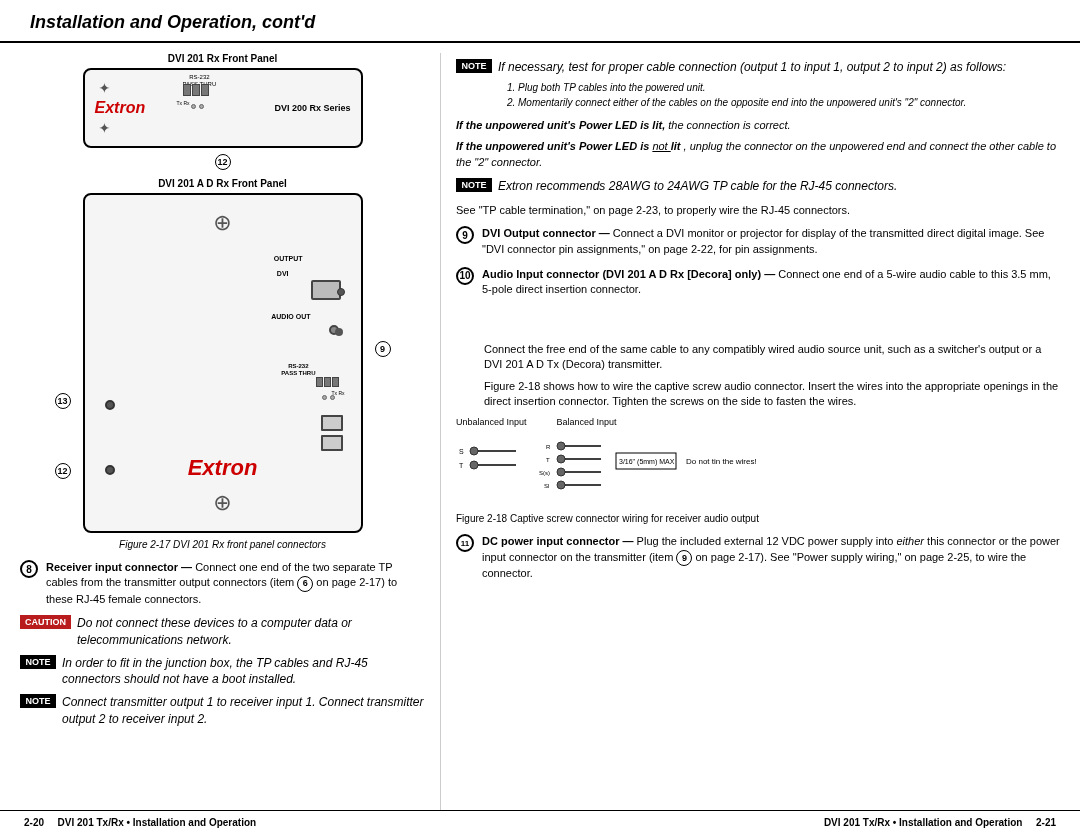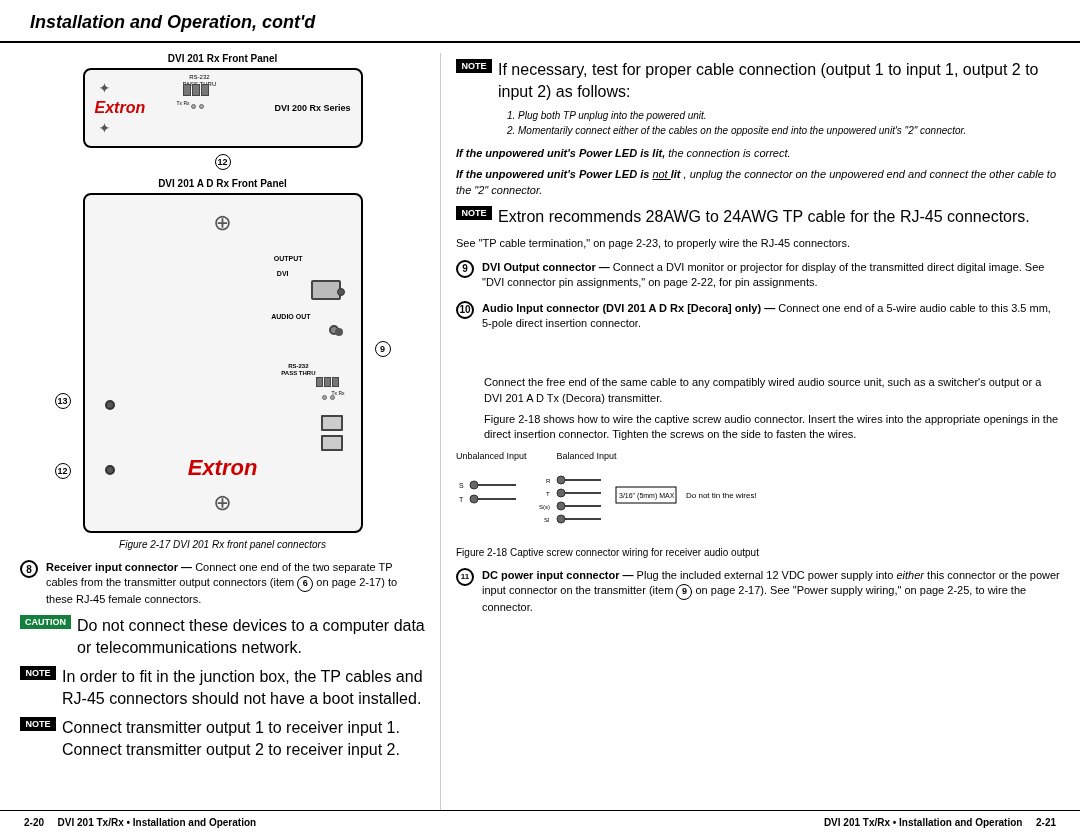--- a/index.html
+++ b/index.html
@@ -125,32 +125,33 @@
       background: #000;
       color: #fff;
       font-size: 9px;
       font-weight: bold;
       padding: 2px 5px;
       flex-shrink: 0;
       min-width: 36px;
       text-align: center;
     }
     .caution-label {
-      background: #15803d;
+      background: #b91c1c;
       color: #fff;
       font-size: 9px;
       font-weight: bold;
       padding: 2px 5px;
       flex-shrink: 0;
       min-width: 50px;
       text-align: center;
     }
     .note-text {
-      font-size: 16px;
+      font-size: 12px;
       line-height: 1.4;
+      font-style: italic;
     }
     .section-item {
       display: flex;
       gap: 8px;
       margin-bottom: 8px;
       align-items: flex-start;
     }
     .section-text {
       font-size: 11px;
       line-height: 1.4;
@@ -321,21 +322,21 @@
 
     </div>
 
     <div class="right-col">
 
       <div class="note-box" style="margin-bottom:8px;">
         <div class="note-label">NOTE</div>
         <div>
           <div class="note-text" style="margin-bottom:4px;">If necessary, test for proper cable connection (output 1 to input 1, output 2 to input 2) as follows:</div>
           <ol style="padding-left:20px;font-style:italic;font-size:10px;line-height:1.5;">
-            <li>Plug both TP unplug into the powered unit.</li>
+            <li>Plug both TP cables into the powered unit.</li>
             <li>Momentarily connect either of the cables on the opposite end into the unpowered unit's "2" connector.</li>
           </ol>
         </div>
       </div>
 
       <p class="section-text">
         <span class="italic-bold">If the unpowered unit's Power LED is lit,</span>
         <span class="italic"> the connection is correct.</span>
       </p>
       <p class="section-text">

